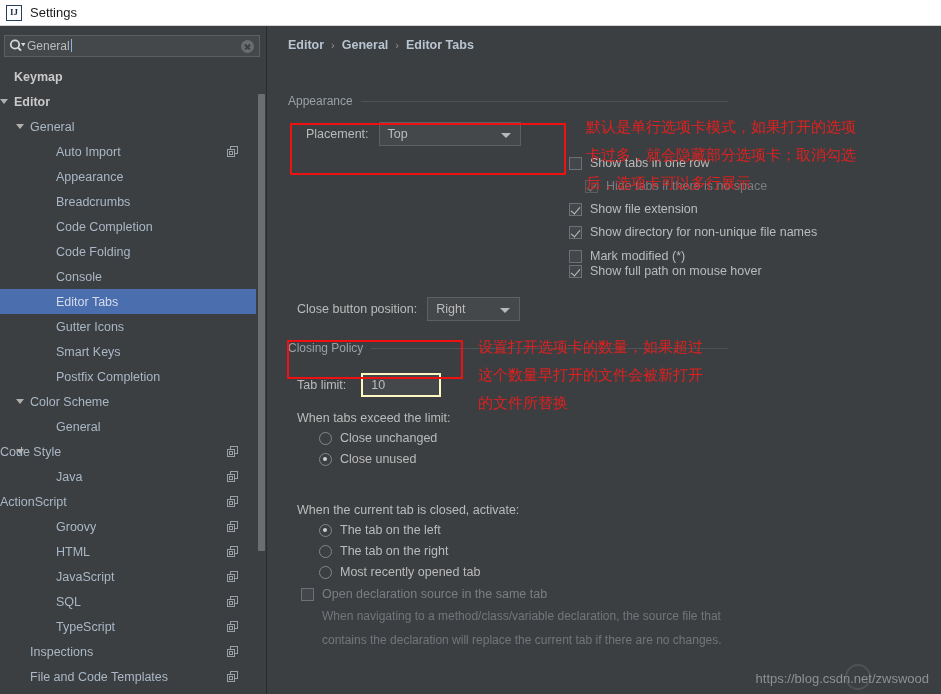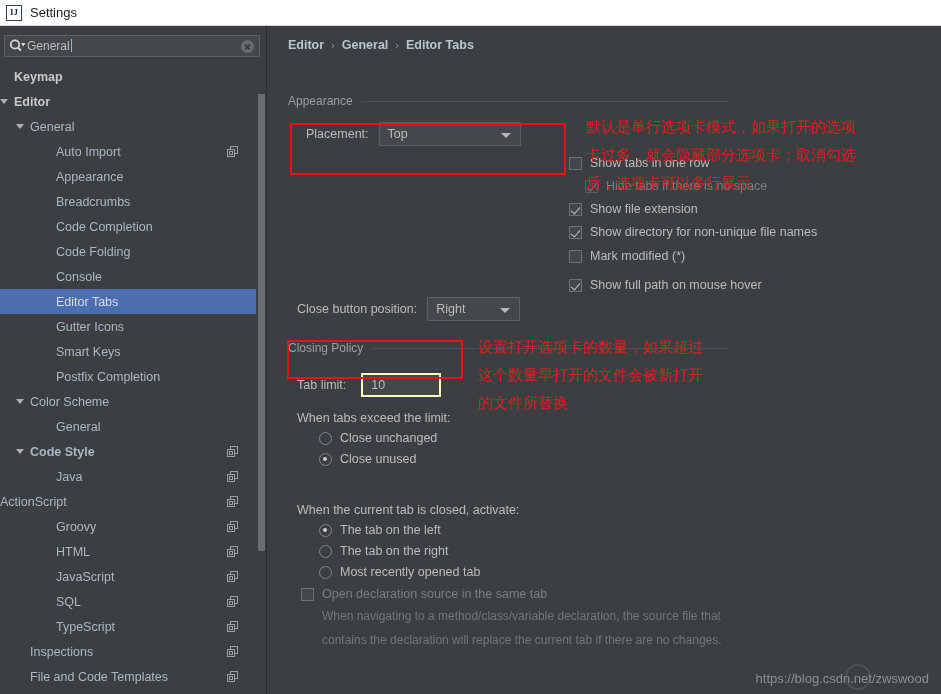--- a/index.html
+++ b/index.html
@@ -252,21 +252,21 @@
         </div>
         <div class="tree-row">
           <span class="arrow" style="left: 16px;"></span>
           <span class="label" style="margin-left: 30px;">Color Scheme</span>
         </div>
         <div class="tree-row">
           <span class="label" style="margin-left: 56px;">General</span>
         </div>
         <div class="tree-row">
           <span class="arrow" style="left: 16px;"></span>
-          <span class="label" style="margin-left: 30px; font-weight: bold;">Code Style</span>
+          <span class="label" style="">Code Style</span>
           <span class="copy-icon"><svg width="11" height="11" viewBox="0 0 11 11">
               <rect x="3.5" y="0.5" width="7" height="7" fill="none" stroke="#9aa0a6"></rect>
               <rect x="0.5" y="3.5" width="7" height="7" fill="#3c3f41" stroke="#9aa0a6"></rect>
               <rect x="2.5" y="5.5" width="3" height="3" fill="none" stroke="#9aa0a6"></rect>
             </svg></span>
         </div>
         <div class="tree-row">
           <span class="label" style="margin-left: 56px;">Java</span>
           <span class="copy-icon"><svg width="11" height="11" viewBox="0 0 11 11">
               <rect x="3.5" y="0.5" width="7" height="7" fill="none" stroke="#9aa0a6"></rect>
@@ -387,21 +387,21 @@
     <div class="cb-row" style="left:301px; top:199px;">
       <span class="cbox checked"></span>
       <span class="lbl">Show directory for non-unique file names</span>
     </div>
 
     <div class="cb-row" style="left:301px; top:223px;">
       <span class="cbox"></span>
       <span class="lbl">Mark modified (*)</span>
     </div>
 
-    <div class="cb-row" style="left:301px; top:252px;">
+    <div class="cb-row" style="left:301px; top:238px;">
       <span class="cbox checked"></span>
       <span class="lbl">Show full path on mouse hover</span>
     </div>
 
     <div class="row" style="left:29px; top:271px;">
       <span class="lbl">Close button position:</span>
       <span class="combo" style="width:93px; margin-left:10px;">
         <span>Right</span>
         <span class="caret"></span>
       </span>

